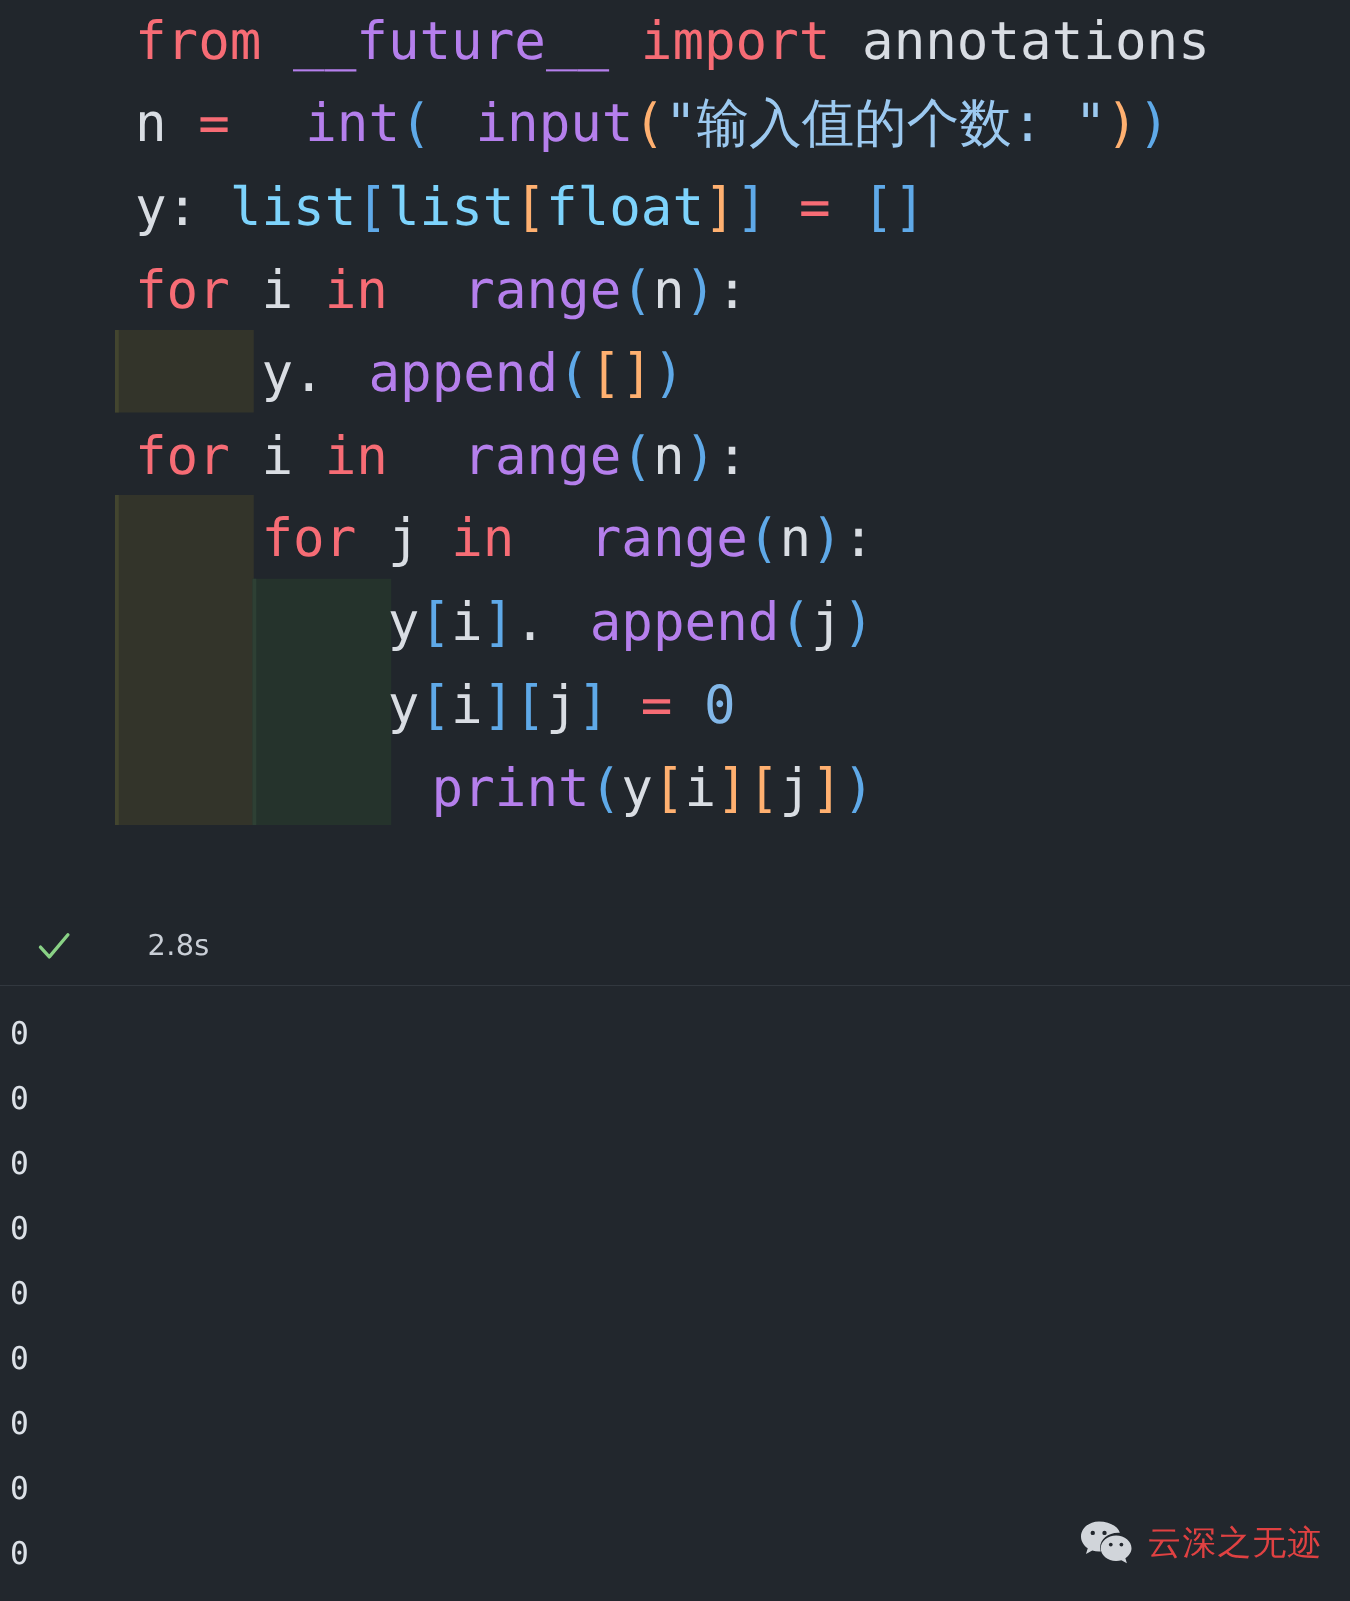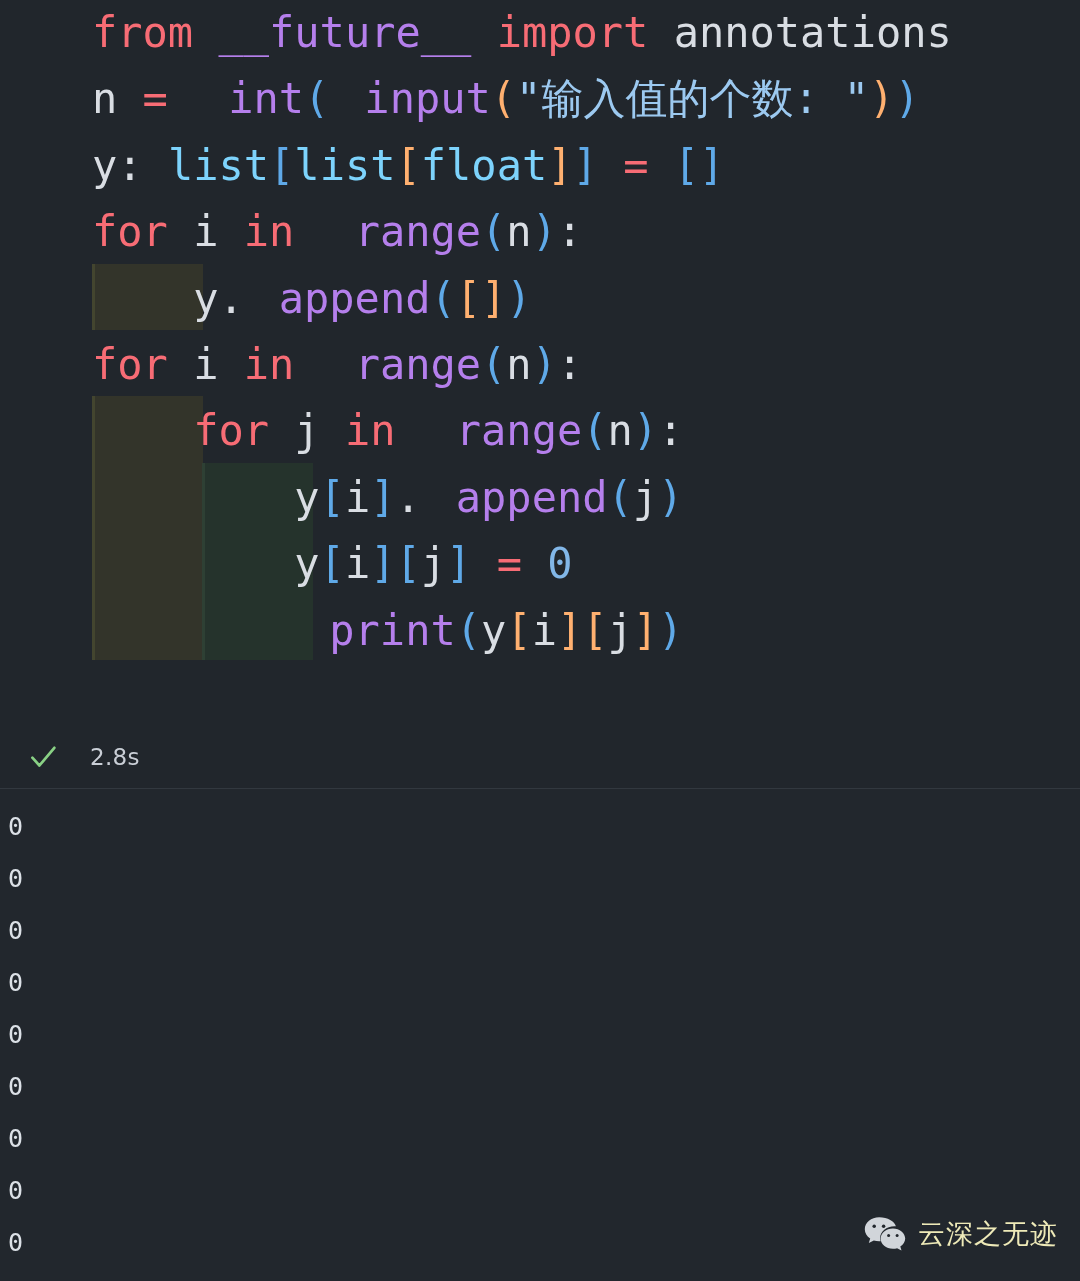--- a/index.html
+++ b/index.html
@@ -28,21 +28,21 @@
     position: absolute;
     left: 0;
     top: 0;
     width: 1080px;
     height: 726px;
     background: #21262c;
   }
 
   .code-lines {
     position: absolute;
-    left: 92px;
+    left: 108px;
     top: 0;
     font-family: "DejaVu Sans Mono", monospace;
     font-size: 42px;
     line-height: 66.4px;
     white-space: pre;
     letter-spacing: 0px;
   }
 
   .line {
     height: 66.4px;
@@ -80,20 +80,21 @@
   
   .status-bar {
     position: absolute;
     left: 0;
     top: 726px;
     width: 856px;
     height: 62px;
     background: #21262c;
     display: flex;
     align-items: center;
+    gap: 28px;
   }
   .status-check {
     width: 34px;
     height: 34px;
     margin-left: 26px;
     display: block;
   }
   .status-time {
     margin-left: 30px;
     color: #c9ced6;
@@ -137,21 +138,21 @@
     position: absolute;
     right: 22px;
     bottom: 28px;
     display: flex;
     align-items: center;
     gap: 11px;
     opacity: 0.93;
   }
   .wm-icon { width: 44px; height: 38px; display: block; }
   .wm-text {
-    color: #fef9c3;
+    color: #ef4444;
     font-family: "DejaVu Sans", sans-serif;
     font-size: 27px;
     letter-spacing: 1px;
   }
 </style>
 </head>
 <body>
 
 <div id="app">
 

